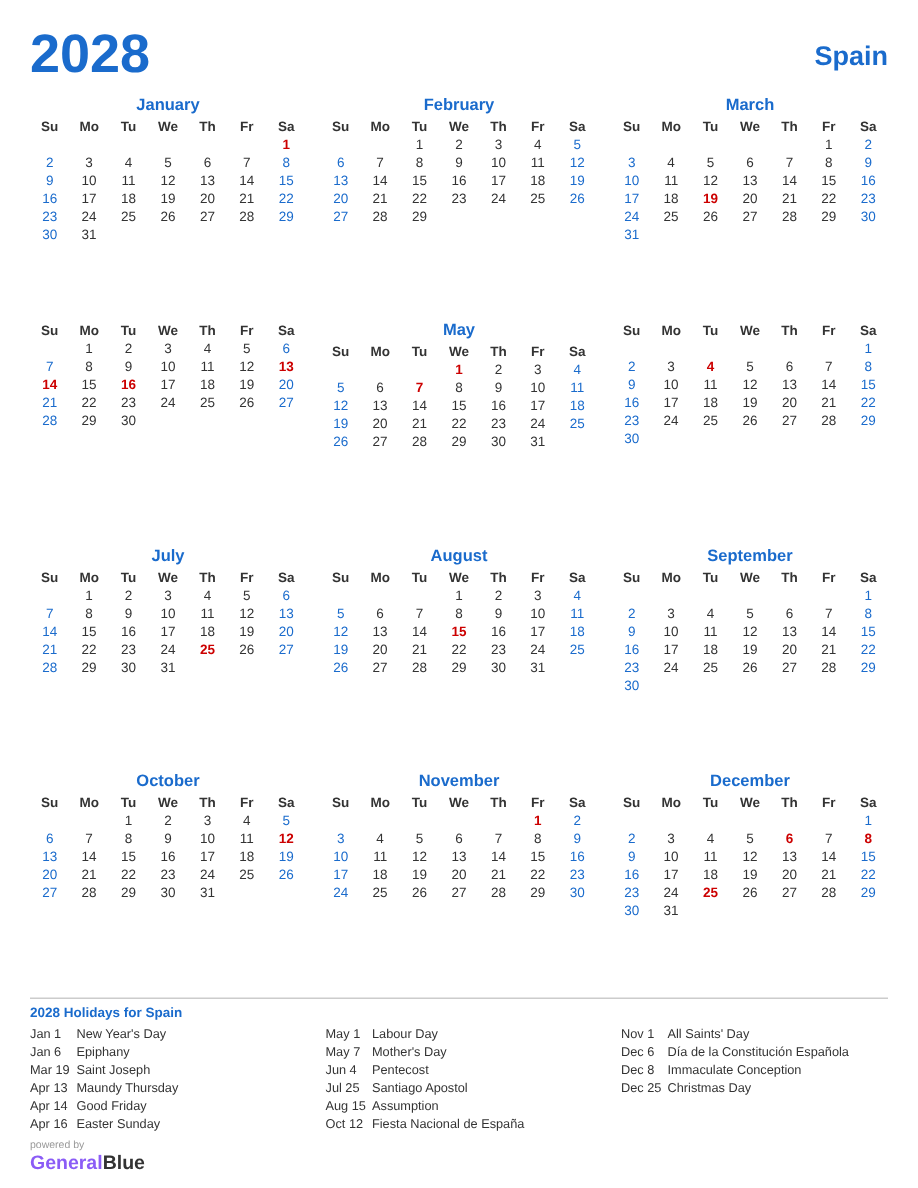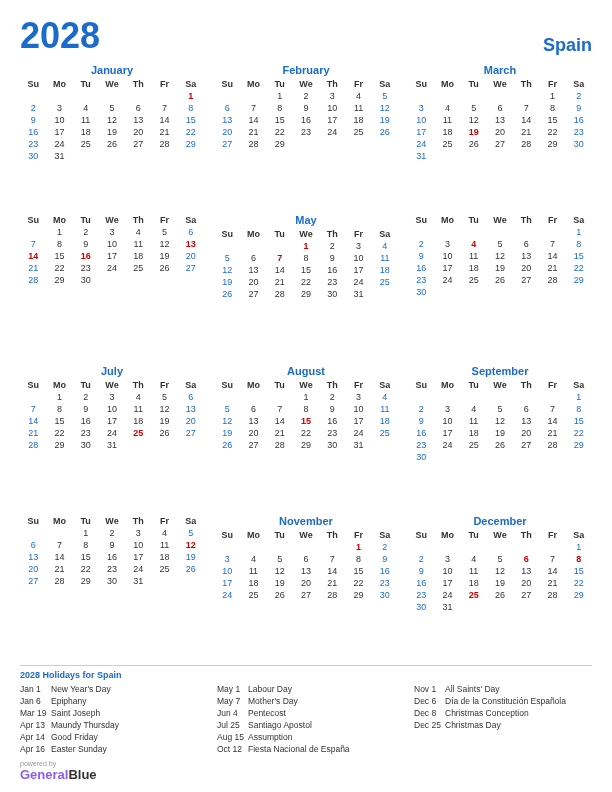--- a/index.html
+++ b/index.html
@@ -14,21 +14,21 @@
     .page {
       width: 612px;
       height: 792px;
       padding: 18px 20px 10px 20px;
       display: flex;
       flex-direction: column;
     }
     .header {
       display: flex;
       justify-content: space-between;
-      align-items: flex-end;
+      align-items: flex-start;
       margin-bottom: 10px;
     }
     .year-title {
       font-size: 36px;
       font-weight: bold;
       color: #1a6bcc;
       line-height: 1;
     }
     .country-title {
       font-size: 18px;
@@ -744,20 +744,21 @@
               <td class="empty"></td>
               <td class="empty"></td>
               <td class="empty"></td>
               <td class="empty"></td>
               <td class="empty"></td>
             </tr>
           </tbody>
         </table>
       </div>
       <div class="month-block">
+        <div class="month-name">October</div>
         <table class="cal-table">
           <thead>
             <tr>
               <th>Su</th>
               <th>Mo</th>
               <th>Tu</th>
               <th>We</th>
               <th>Th</th>
               <th>Fr</th>
               <th>Sa</th>
@@ -1010,21 +1011,21 @@
           <div class="holiday-item">
             <span class="holiday-date">Nov 1</span>
             <span class="holiday-name">All Saints' Day</span>
           </div>
           <div class="holiday-item">
             <span class="holiday-date">Dec 6</span>
             <span class="holiday-name">Día de la Constitución Española</span>
           </div>
           <div class="holiday-item">
             <span class="holiday-date">Dec 8</span>
-            <span class="holiday-name">Christmas Conception</span>
+            <span class="holiday-name">Immaculate Conception</span>
           </div>
           <div class="holiday-item">
             <span class="holiday-date">Dec 25</span>
             <span class="holiday-name">Christmas Day</span>
           </div>
         </div>
       </div>
   </div>
 
   <div class="footer">

